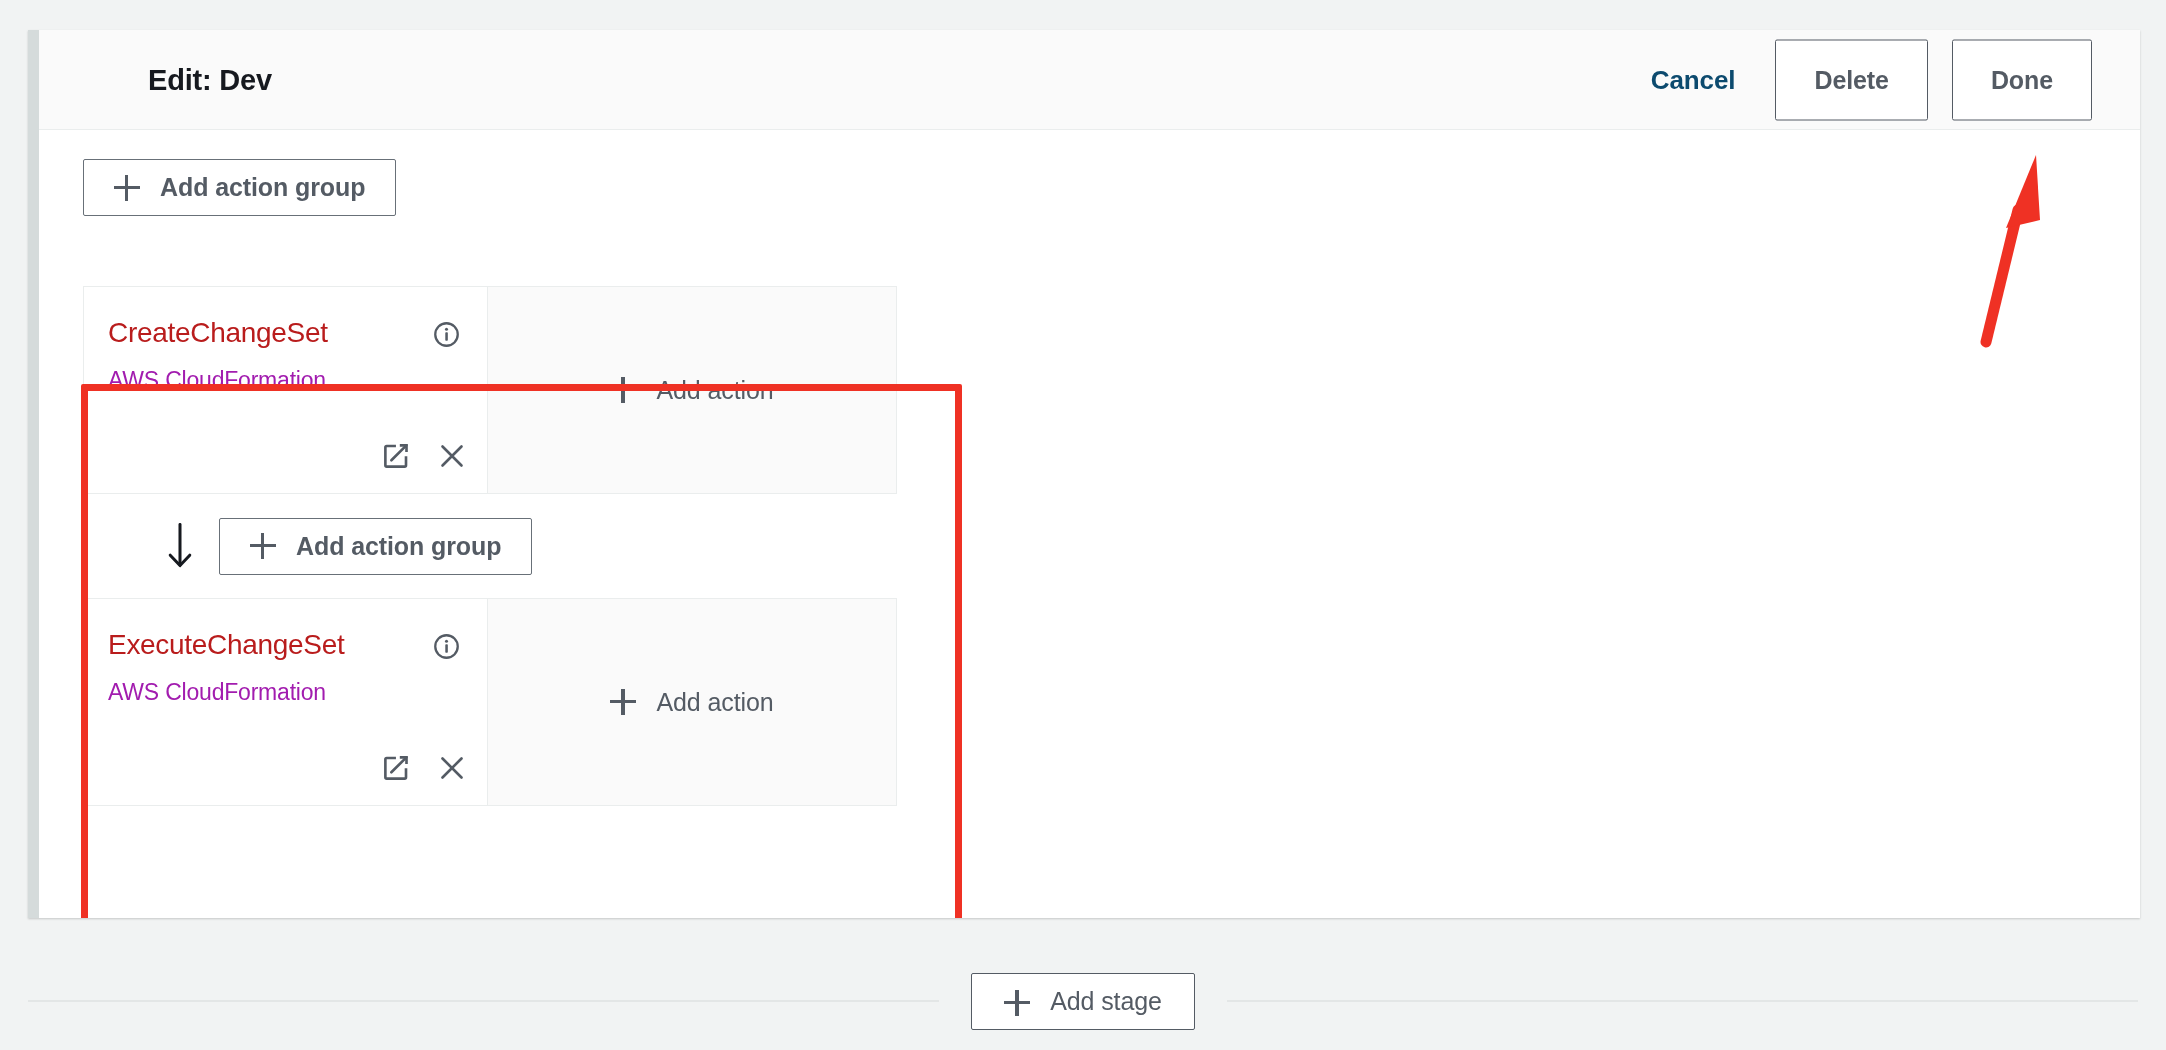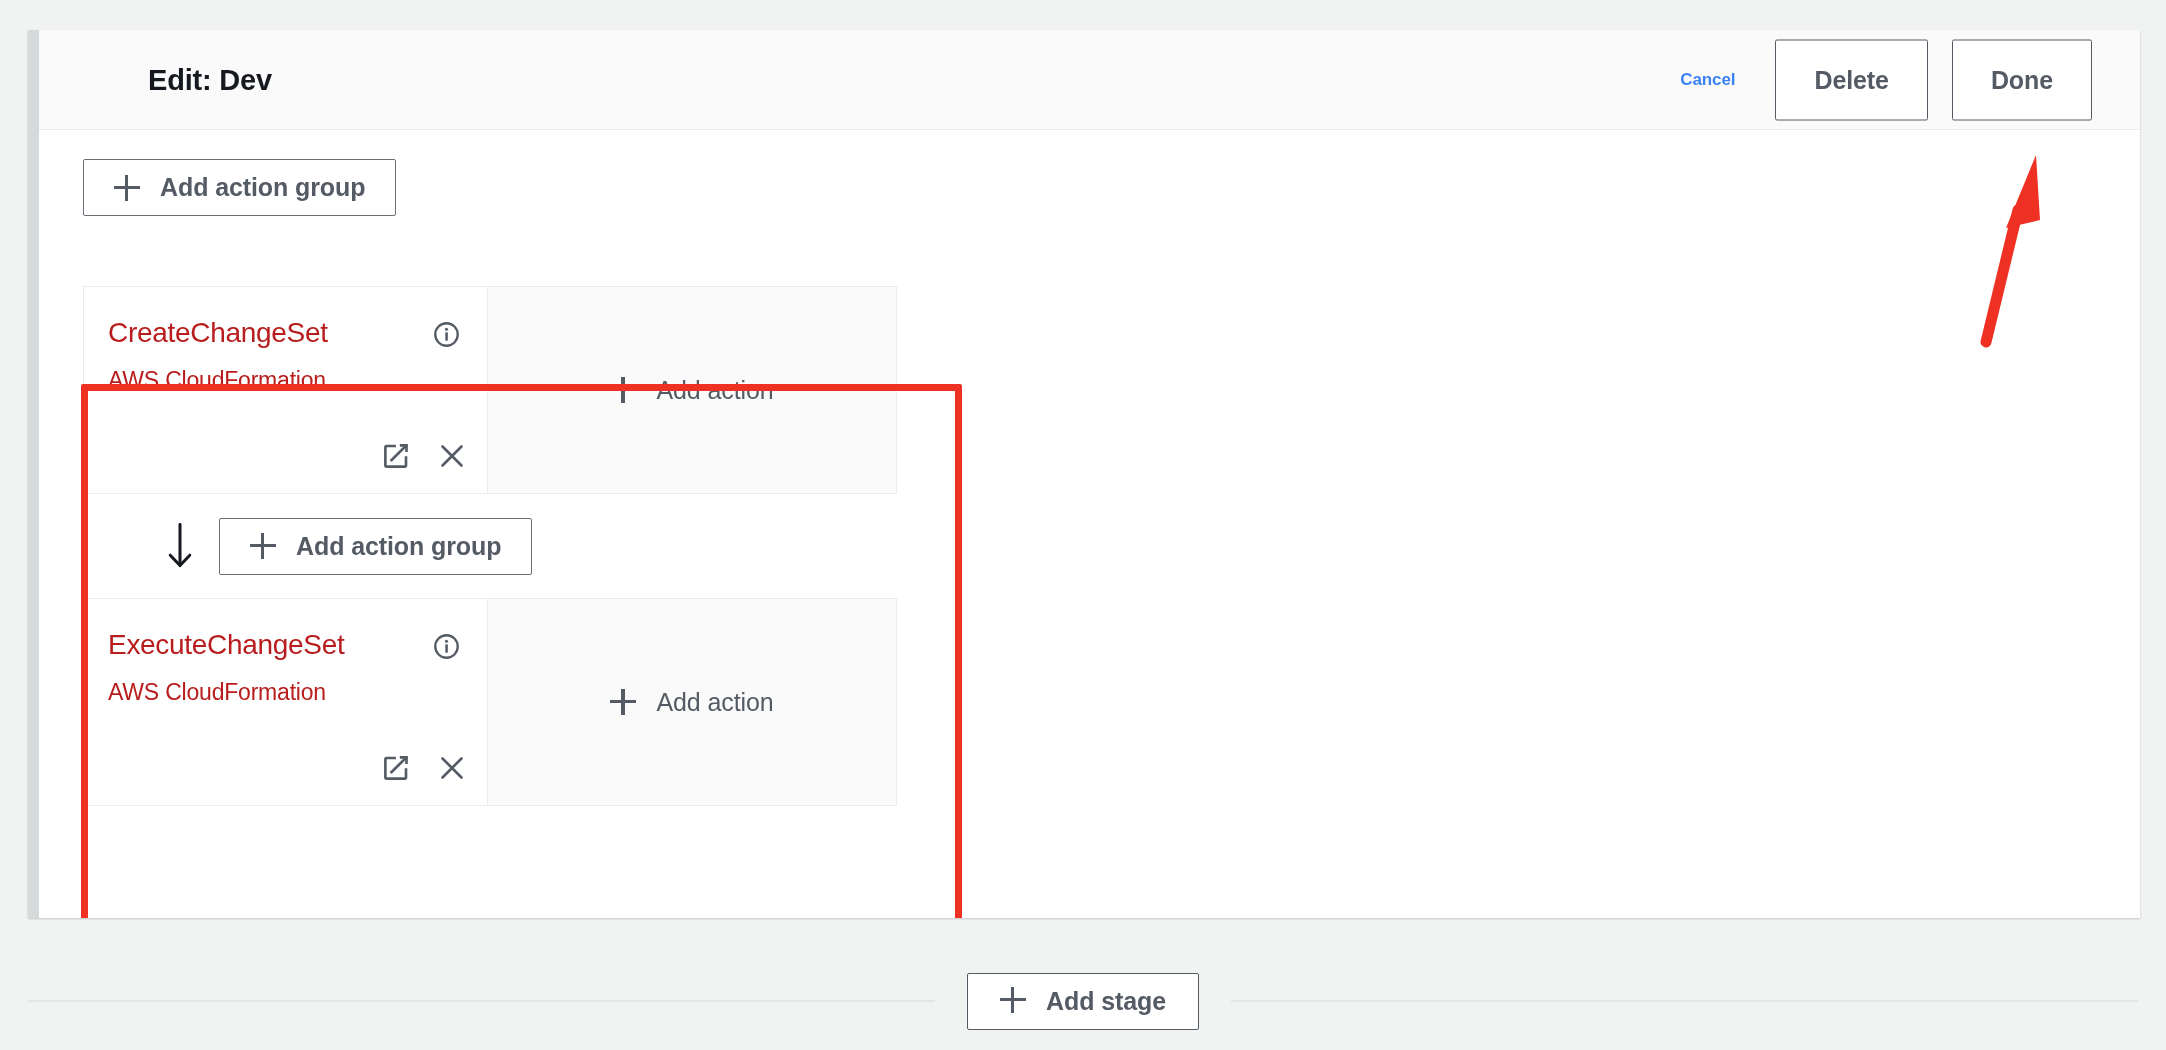--- a/index.html
+++ b/index.html
@@ -63,22 +63,22 @@
     right: 48px;
     top: 50%;
     transform: translateY(-50%);
     display: flex;
     align-items: center;
     gap: 24px;
   }
   .link-button {
     background: none;
     border: none;
-    color: #3b82f6;
-    font-size: 17px;
+    color: #0c4a6e;
+    font-size: 26px;
     font-weight: bold;
     font-family: "Liberation Sans", sans-serif;
     cursor: pointer;
     padding: 10px 16px;
     letter-spacing: -0.1px;
   }
   .awsui-button {
     background: #ffffff;
     border: 1.6px solid #545b64;
     border-radius: 2px;
@@ -185,21 +185,21 @@
     top: 33px;
     width: 29px;
     height: 29px;
     cursor: pointer;
   }
   .action-provider {
     position: absolute;
     left: 24px;
     top: 80px;
     font-size: 23px;
-    color: #b91c1c;
+    color: #a21caf;
     letter-spacing: -0.2px;
     white-space: nowrap;
   }
   .action-card-tools {
     position: absolute;
     right: 20px;
     bottom: 22px;
     display: flex;
     align-items: center;
     gap: 26px;
@@ -282,28 +282,28 @@
   }
   .stage-rule {
     flex: 1 1 auto;
     height: 2px;
     background: #e3e6e6;
   }
   .stage-rule.left { margin-left: 28px; margin-right: 0; }
   .stage-rule.right { margin-right: 28px; margin-left: 0; }
   #add-stage-button {
     display: inline-flex;
-    align-items: flex-start;
+    align-items: flex-end;
     gap: 20px;
     background: #ffffff;
     border: 1.6px solid #545b64;
     border-radius: 2px;
     color: #545b64;
     font-size: 25px;
-    font-weight: bold;
+    font-weight: normal;
     font-family: "Liberation Sans", sans-serif;
     cursor: pointer;
     padding: 13px 32px;
     letter-spacing: -0.1px;
     white-space: nowrap;
     margin: 0 32px;
   }
 </style>
 </head>
 <body>

